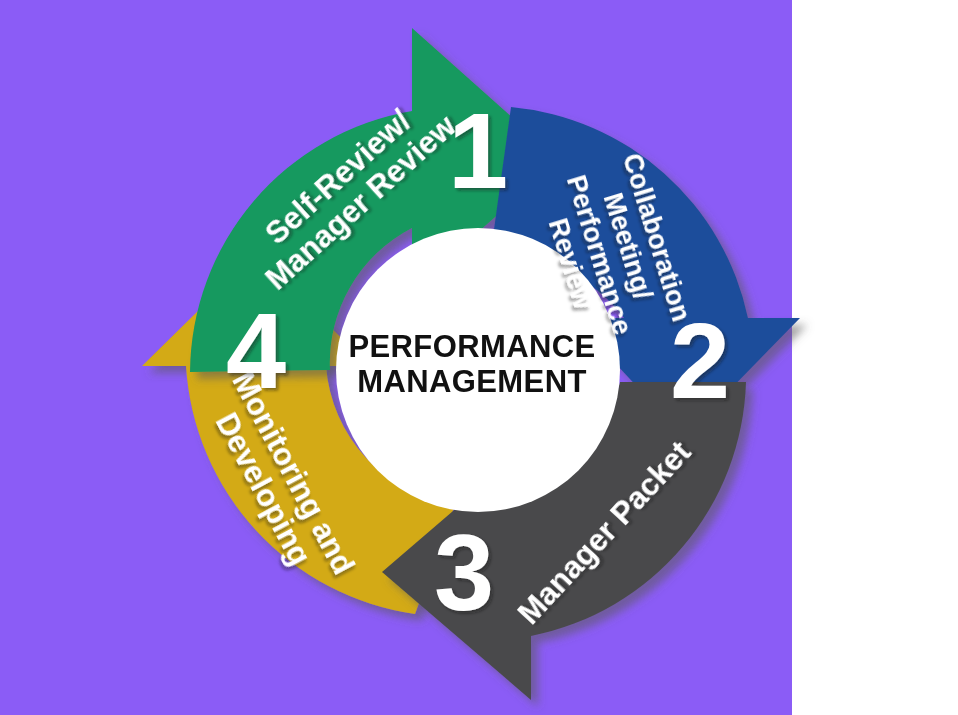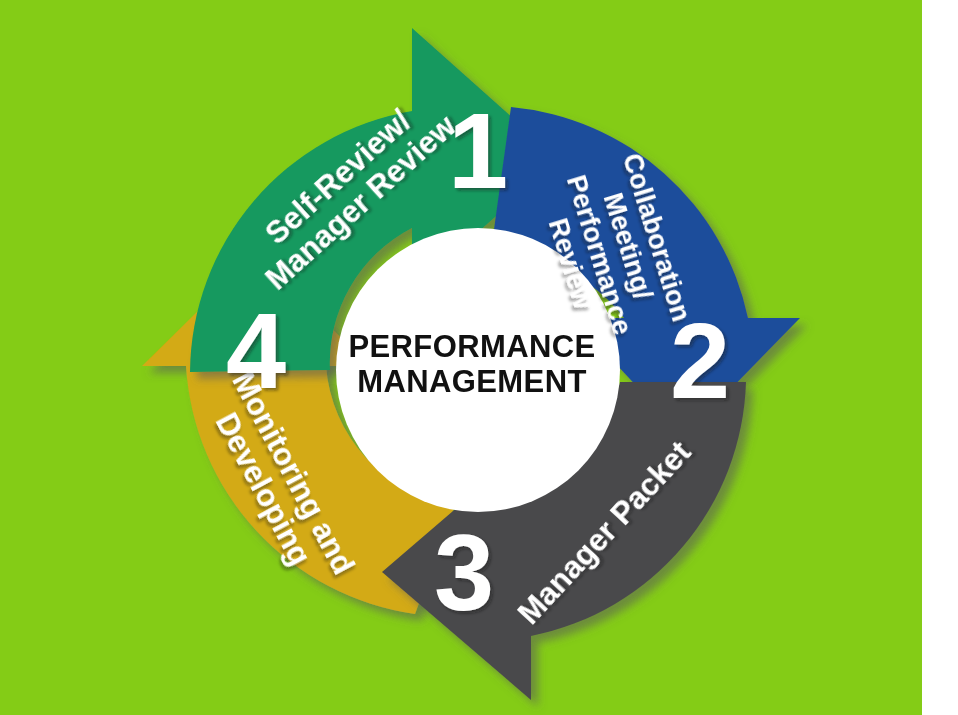--- a/index.html
+++ b/index.html
@@ -9,23 +9,23 @@
     background: #ffffff;
   }
   body {
     width: 958px;
     height: 715px;
     overflow: hidden;
     font-family: "Liberation Sans", sans-serif;
   }
   #diagram-root {
     position: relative;
-    width: 922px;
+    width: 792px;
     height: 715px;
-    background: #84cc16;
+    background: #8b5cf6;
   }
   svg#cycle-svg {
     display: block;
     width: 958px;
     height: 715px;
   }
   .seg-label {
     font-family: "Liberation Sans", sans-serif;
     font-weight: bold;
     fill: #ffffff;

